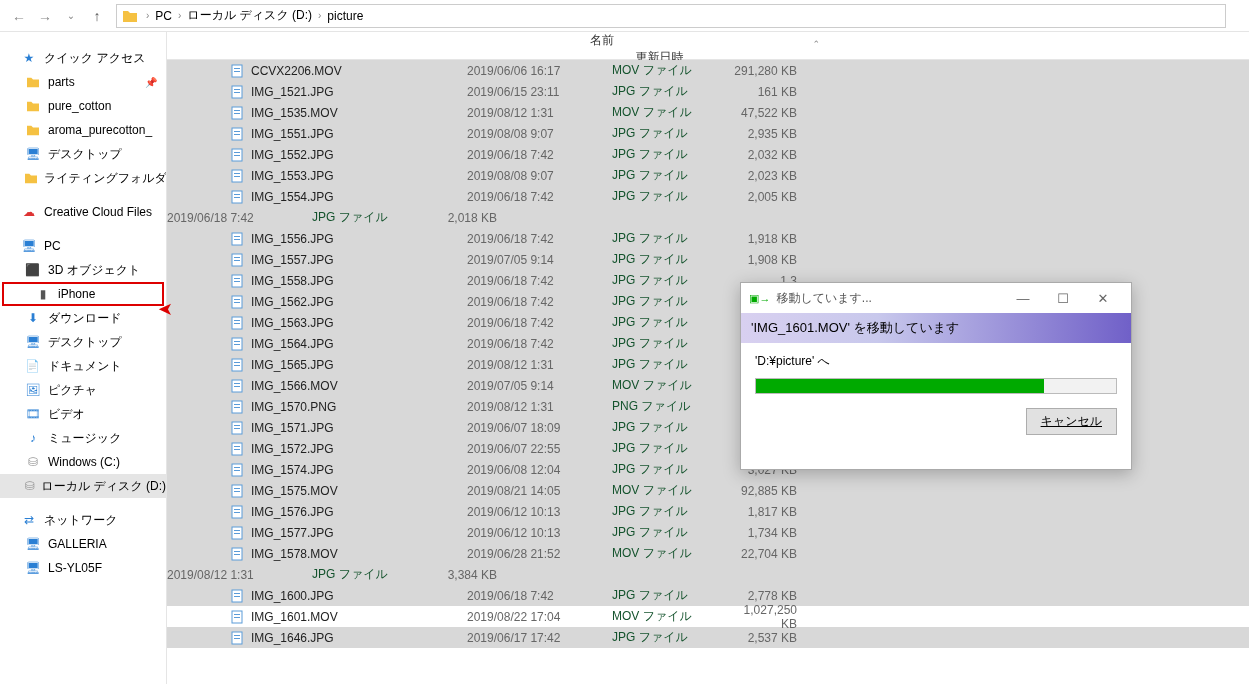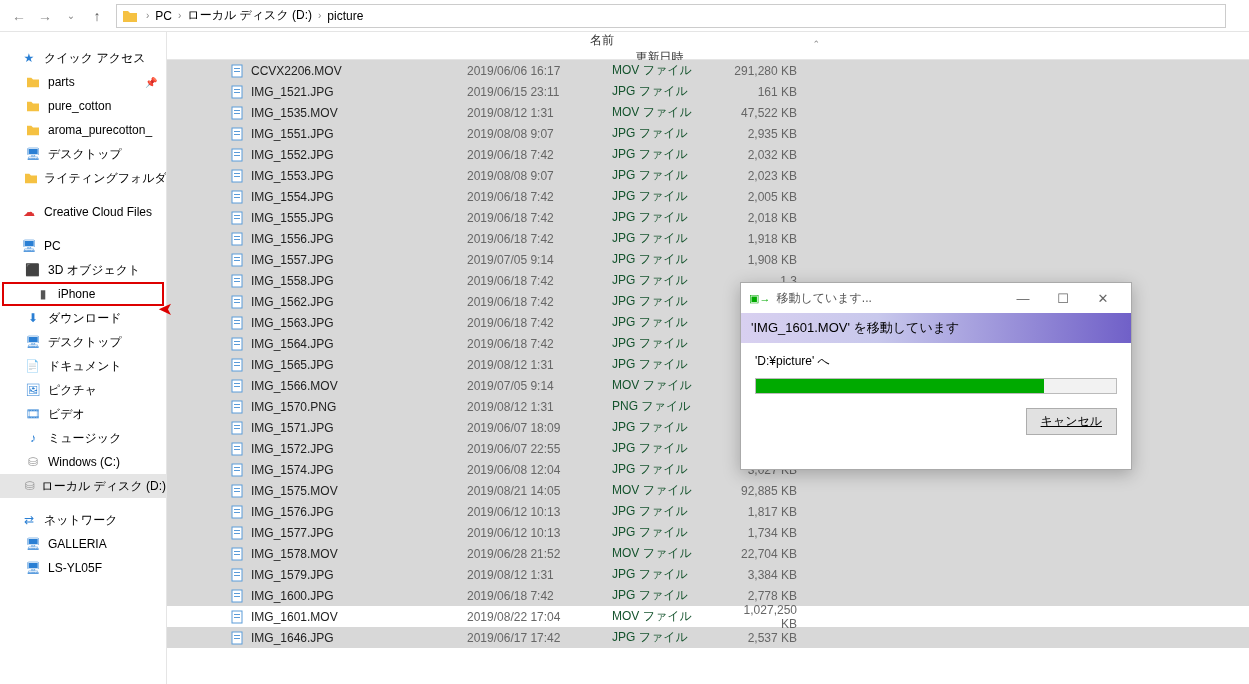--- a/index.html
+++ b/index.html
@@ -300,30 +300,20 @@
                 <rect x="4" y="7" width="6" height="1" fill="#5a9bd8"></rect>
               </svg>
             </span>
             <span>IMG_1554.JPG</span>
           </div>
           <div class="rdate">2019/06/18 7:42</div>
           <div class="rtype">JPG ファイル</div>
           <div class="rsize">2,005 KB</div>
         </div>
         <div class="row sel">
-          <div class="rname">
-            <span class="file-ic">
-              <svg width="14" height="14" viewBox="0 0 14 14">
-                <rect x="2" y="1" width="10" height="12" fill="#fff" stroke="#5a9bd8"></rect>
-                <rect x="4" y="4" width="6" height="1" fill="#5a9bd8"></rect>
-                <rect x="4" y="7" width="6" height="1" fill="#5a9bd8"></rect>
-              </svg>
-            </span>
-            <span>IMG_1555.JPG</span>
-          </div>
           <div class="rdate">2019/06/18 7:42</div>
           <div class="rtype">JPG ファイル</div>
           <div class="rsize">2,018 KB</div>
         </div>
         <div class="row sel">
           <div class="rname">
             <span class="file-ic">
               <svg width="14" height="14" viewBox="0 0 14 14">
                 <rect x="2" y="1" width="10" height="12" fill="#fff" stroke="#5a9bd8"></rect>
                 <rect x="4" y="4" width="6" height="1" fill="#5a9bd8"></rect>
@@ -555,30 +545,20 @@
                 <rect x="4" y="7" width="6" height="1" fill="#5a9bd8"></rect>
               </svg>
             </span>
             <span>IMG_1578.MOV</span>
           </div>
           <div class="rdate">2019/06/28 21:52</div>
           <div class="rtype">MOV ファイル</div>
           <div class="rsize">22,704 KB</div>
         </div>
         <div class="row sel">
-          <div class="rname">
-            <span class="file-ic">
-              <svg width="14" height="14" viewBox="0 0 14 14">
-                <rect x="2" y="1" width="10" height="12" fill="#fff" stroke="#5a9bd8"></rect>
-                <rect x="4" y="4" width="6" height="1" fill="#5a9bd8"></rect>
-                <rect x="4" y="7" width="6" height="1" fill="#5a9bd8"></rect>
-              </svg>
-            </span>
-            <span>IMG_1579.JPG</span>
-          </div>
           <div class="rdate">2019/08/12 1:31</div>
           <div class="rtype">JPG ファイル</div>
           <div class="rsize">3,384 KB</div>
         </div>
         <div class="row sel">
           <div class="rname">
             <span class="file-ic">
               <svg width="14" height="14" viewBox="0 0 14 14">
                 <rect x="2" y="1" width="10" height="12" fill="#fff" stroke="#5a9bd8"></rect>
                 <rect x="4" y="4" width="6" height="1" fill="#5a9bd8"></rect>

